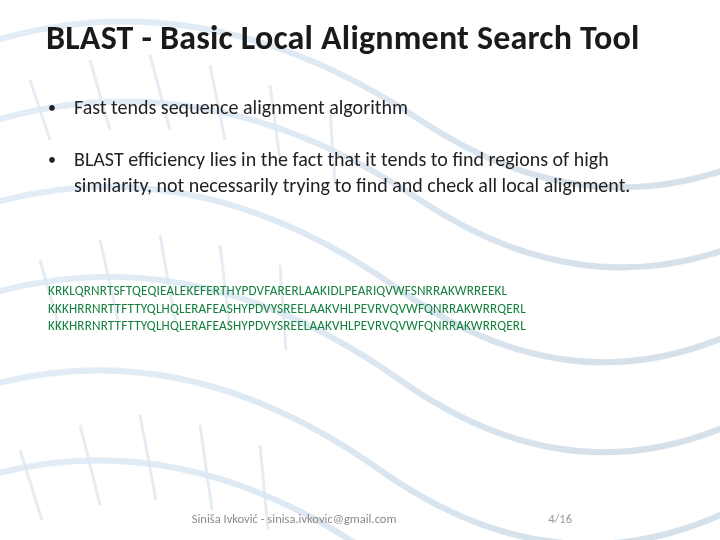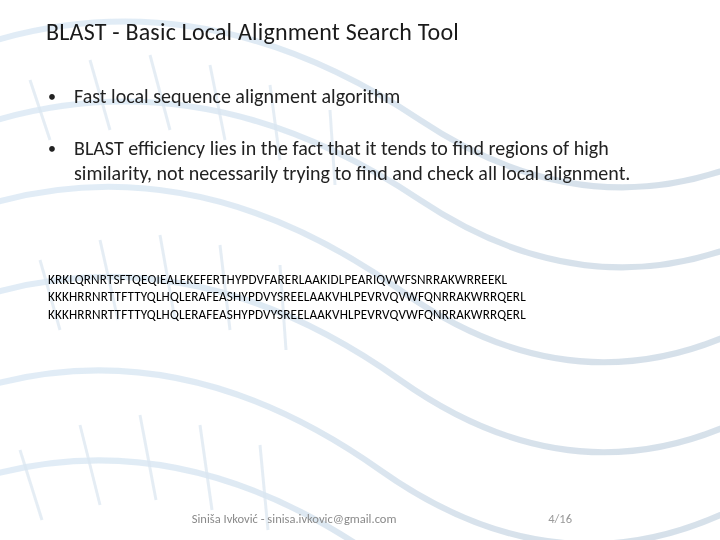--- a/index.html
+++ b/index.html
@@ -16,22 +16,22 @@
     pointer-events: none;
     opacity: 0.22;
   }
   .slide {
     position: relative;
     z-index: 1;
     width: 720px; height: 540px;
     padding: 18px 40px 0 46px;
   }
   .title {
-    font-size: 24px;
-    font-weight: 400;
+    font-size: 34px;
+    font-weight: 700;
     color: #1a1a1a;
     line-height: 1.15;
     margin-bottom: 38px;
     letter-spacing: 0.2px;
   }
   .bullets {
     list-style: none;
     padding-left: 0;
   }
   .bullets li {
@@ -49,21 +49,21 @@
     line-height: 26px;
     text-align: left;
     padding-left: 2px;
   }
   .bullet-text { flex: 1; }
   .seq-block {
     margin-top: 84px;
     font-size: 13.2px;
     font-family: Calibri, Arial, sans-serif;
     letter-spacing: 0.15px;
-    color: #000000;
+    color: #15803d;
     line-height: 1.32;
     padding-left: 2px;
   }
   .seq-line { white-space: nowrap; }
   .footer {
     position: absolute;
     bottom: 14px;
     left: 0;
     width: 620px;
     display: flex;
@@ -121,21 +121,21 @@
   </g>
 </svg>
 
 <div class="slide">
 
   <h1 class="title">BLAST - Basic Local Alignment Search Tool</h1>
 
   <ul class="bullets">
     <li>
       <span class="bullet-dot">•</span>
-      <span class="bullet-text">Fast local sequence alignment algorithm</span>
+      <span class="bullet-text">Fast tends sequence alignment algorithm</span>
     </li>
     <li>
       <span class="bullet-dot">•</span>
       <span class="bullet-text">BLAST efficiency lies in the fact that it tends to find regions of high similarity, not necessarily trying to find and check all local alignment.</span>
     </li>
   </ul>
 
   <div class="seq-block">
     <div class="seq-line">KRKLQRNRTSFTQEQIEALEKEFERTHYPDVFARERLAAKIDLPEARIQVWFSNRRAKWRREEKL</div>
     <div class="seq-line">KKKHRRNRTTFTTYQLHQLERAFEASHYPDVYSREELAAKVHLPEVRVQVWFQNRRAKWRRQERL</div>

